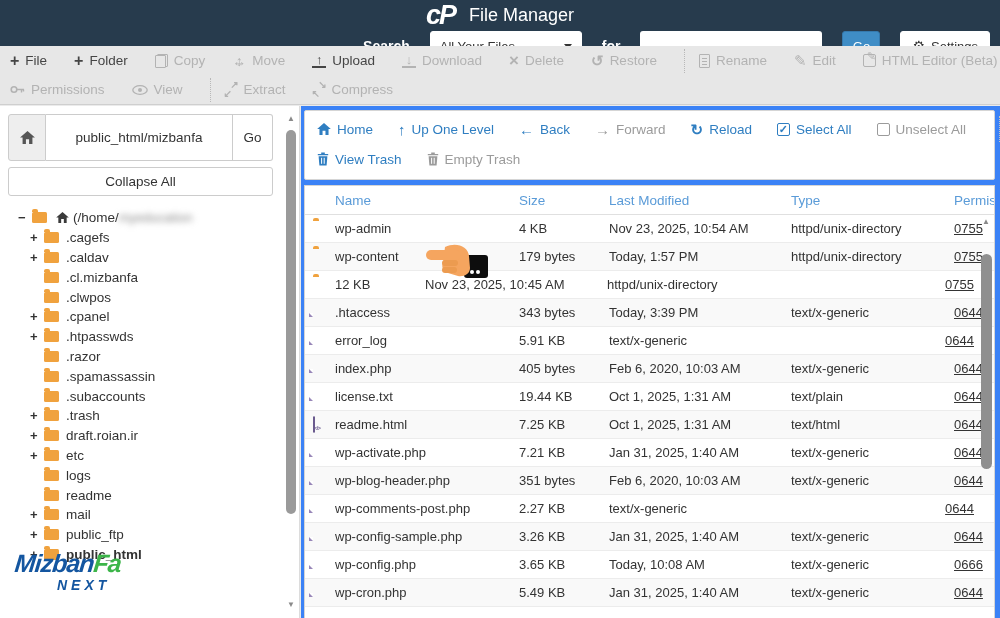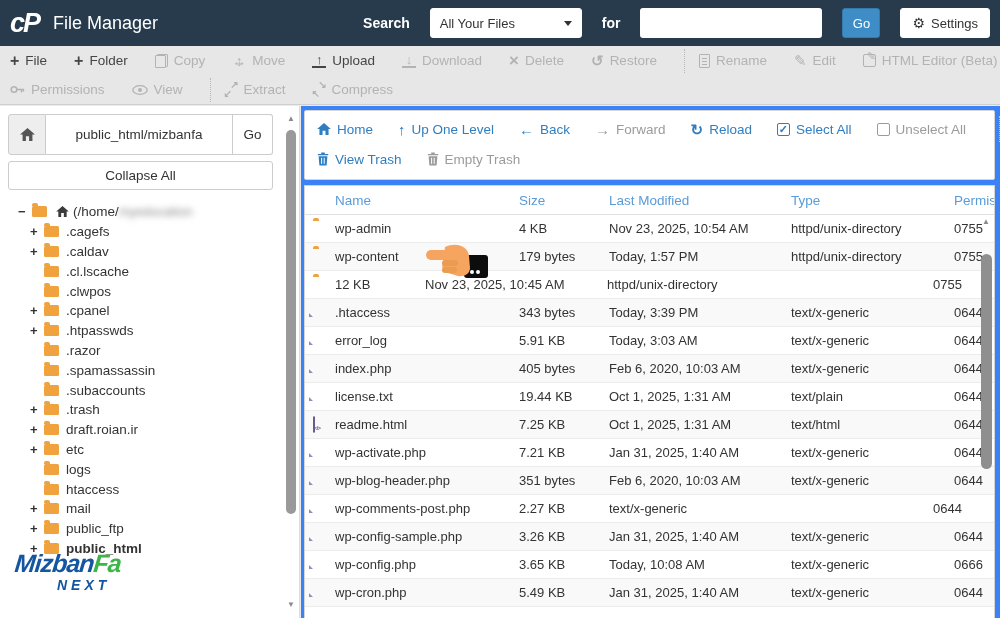--- a/index.html
+++ b/index.html
@@ -1,20 +1,20 @@
 <!DOCTYPE html>
 <html><head>
 <meta charset="utf-8">
 <style>
   * { box-sizing: border-box; margin: 0; padding: 0; }
   html,body { width:1000px; height:618px; overflow:hidden; font-family:"Liberation Sans", sans-serif; background:#ebebeb; }
   body { position:relative; }
 
   
-  .header { position:absolute; top:0; left:0; right:0; height:46px; background:#273b4d; display:flex; align-items:center; padding:0 10px; }
+  .header { position:absolute; top:0; left:0; right:0; height:46px; background:#273b4d; display:flex; align-items:center; padding:0 10px;flex-direction:column; }
   .logo { display:flex; align-items:center; cursor:pointer; }
   .logo-cp { color:#fff; font-weight:800; font-style:italic; font-size:27px; letter-spacing:-2px; padding-right:4px; }
   .logo-title { color:#fff; font-size:18px; margin-left:10px; font-weight:400; }
   .header-right { margin-left:auto; display:flex; align-items:center; gap:20px; }
   .hdr-label { color:#fff; font-size:14px; font-weight:700; }
   .scope-select { width:152px; height:30px; background:#fff; border-radius:3px; display:flex; align-items:center; justify-content:space-between; padding:0 9px; font-size:13px; color:#333; cursor:pointer; border:1px solid #fff; }
   .sel-chev { width:0; height:0; border-left:4px solid transparent; border-right:4px solid transparent; border-top:5px solid #333; }
   .search-input { width:182px; height:30px; border:none; border-radius:3px; padding:0 8px; font-size:13px; font-family:"Liberation Sans",sans-serif; }
   .go-btn { width:38px; height:30px; background:#3f8dc6; color:#fff; border:1px solid #3579ad; border-radius:3px; font-size:13px; cursor:pointer; font-family:"Liberation Sans",sans-serif; }
   .settings-btn { height:30px; background:#fff; color:#333; border:1px solid #fff; border-radius:3px; font-size:13px; padding:0 11px; display:flex; align-items:center; gap:6px; cursor:pointer; font-family:"Liberation Sans",sans-serif; }
@@ -54,21 +54,21 @@
   .ic-compress::before { content:"↘"; position:absolute; top:-3px; right:-1px; font-size:10px; font-weight:700; }
   .ic-compress::after { content:"↖"; position:absolute; bottom:-3px; left:-1px; font-size:10px; font-weight:700; }
   .ic-arrow-up::before { content:"↑"; font-weight:800; font-size:15px; }
   .ic-arrow-left::before { content:"←"; font-weight:800; font-size:15px; }
   .ic-arrow-right::before { content:"→"; font-weight:800; font-size:15px; }
   .ic-reload::before { content:"↻"; font-weight:800; font-size:15px; }
   .chk { width:13px; height:13px; border:1.4px solid currentColor; border-radius:2px; display:inline-flex; align-items:center; justify-content:center; font-size:11px; font-weight:800; }
 
   
   .sidebar { position:absolute; top:106px; left:0; width:300px; bottom:0; background:#fff; border-right:1px solid #dcdcdc; }
-  .path-row { display:flex; height:41px; margin:8px 26px 0 8px; }
+  .path-row { display:flex; height:47px; margin:8px 26px 0 8px; }
   .path-addon { width:38px; background:#eee; border:1px solid #ccc; border-radius:3px 0 0 3px; display:flex; align-items:center; justify-content:center; color:#555; cursor:pointer; }
   .path-input { flex:1; border:1px solid #ccc; border-left:none; font-size:13.5px; color:#333; padding:0 10px; text-align:center; font-family:"Liberation Sans",sans-serif; min-width:0; }
   .path-go { width:40px; background:#fff; border:1px solid #ccc; border-left:none; border-radius:0 3px 3px 0; font-size:13.5px; color:#333; cursor:pointer; font-family:"Liberation Sans",sans-serif; }
   .collapse-btn { display:block; height:29px; margin:6px 26px 0 8px; width:calc(100% - 34px); background:#fff; border:1px solid #ccc; border-radius:3px; font-size:13.5px; color:#333; cursor:pointer; font-family:"Liberation Sans",sans-serif; }
   .tree { margin-top:12px; font-size:13.5px; color:#333; }
   .tree-row { display:flex; align-items:center; height:19.8px; cursor:pointer; white-space:nowrap; }
   .tree-root { padding-left:18px; }
   .tree-child { padding-left:30px; }
   .expander { width:14px; font-weight:700; color:#333; font-size:13px; flex:0 0 14px; }
   .folder { flex:0 0 15px; width:15px; height:11px; background:#f0a23e; border-radius:1.5px; position:relative; margin-right:7px; }
@@ -101,21 +101,21 @@
   .thead { display:flex; align-items:center; height:29px; border-bottom:1px solid #e0e0e0; color:#5a9bd8; font-size:13.5px; overflow:hidden; white-space:nowrap; }
   .thead span { cursor:pointer; }
   .c-icon { flex:0 0 30px; padding-left:8px; }
   .c-name { flex:0 0 184px; }
   .c-size { flex:0 0 90px; }
   .c-mod  { flex:0 0 182px; }
   .c-type { flex:0 0 163px; }
   .c-perm { flex:1; min-width:0; }
   .trow { display:flex; align-items:center; height:28px; border-bottom:1px solid #ececec; font-size:13px; color:#333; cursor:pointer; }
   .tbody .trow:nth-child(even) { background:#f9f9f9; }
-  .trow .c-perm { text-align:right; padding-right:32px; }
+  .trow .c-perm { text-align:right; padding-right:20px;text-decoration:underline; }
   .ficon { width:12px; height:15px; background:#6a5a8e; border-radius:2px; position:relative; }
   .ficon::before { content:""; position:absolute; top:0; right:0; border-style:solid; border-width:0 4px 4px 0; border-color:transparent #fff #9887b8 transparent; }
   .ficon::after { content:""; position:absolute; left:2.5px; right:2.5px; top:5px; height:7px; background:repeating-linear-gradient(to bottom,#fff 0 1.2px, transparent 1.2px 3px); }
   .ficon-html { width:12px; height:15px; background:#fff; border:1.3px solid #6a5a8e; border-radius:2px; position:relative; }
   .ficon-html::after { content:"</>"; position:absolute; left:0; right:0; bottom:1px; text-align:center; font-size:5.5px; font-weight:700; color:#6a5a8e; letter-spacing:-0.5px; }
 
   .vscroll { position:absolute; right:1px; top:31px; bottom:13px; width:13px; }
   .vscroll .down { position:absolute; bottom:0; }
   .v-thumb { position:absolute; top:37px; left:1px; width:11px; height:215px; background:#8f8f8f; border-radius:6px; cursor:pointer; }
   .hscroll { position:absolute; left:2px; right:2px; bottom:1px; height:12px; display:flex; align-items:center; }
@@ -253,21 +253,21 @@
         <span>.cagefs</span>
       </div>
     <div class="tree-row tree-child">
         <span class="expander">+</span>
         <span class="folder"></span>
         <span>.caldav</span>
       </div>
     <div class="tree-row tree-child">
         <span class="expander"></span>
         <span class="folder"></span>
-        <span>.cl.lscache</span>
+        <span>.cl.mizbanfa</span>
       </div>
     <div class="tree-row tree-child">
         <span class="expander"></span>
         <span class="folder"></span>
         <span>.clwpos</span>
       </div>
     <div class="tree-row tree-child">
         <span class="expander">+</span>
         <span class="folder"></span>
         <span>.cpanel</span>
@@ -308,21 +308,21 @@
         <span>etc</span>
       </div>
     <div class="tree-row tree-child">
         <span class="expander"></span>
         <span class="folder"></span>
         <span>logs</span>
       </div>
     <div class="tree-row tree-child">
         <span class="expander"></span>
         <span class="folder"></span>
-        <span>htaccess</span>
+        <span>readme</span>
       </div>
     <div class="tree-row tree-child">
         <span class="expander">+</span>
         <span class="folder"></span>
         <span>mail</span>
       </div>
     <div class="tree-row tree-child">
         <span class="expander">+</span>
         <span class="folder"></span>
         <span>public_ftp</span>
@@ -441,21 +441,20 @@
           <span class="c-name">.htaccess</span>
           <span class="c-size">343 bytes</span>
           <span class="c-mod">Today, 3:39 PM</span>
           <span class="c-type">text/x-generic</span>
           <span class="c-perm">0644</span>
         </div>
       <div class="trow">
           <span class="c-icon"><span class="ficon"></span></span>
           <span class="c-name">error_log</span>
           <span class="c-size">5.91 KB</span>
-          <span class="c-mod">Today, 3:03 AM</span>
           <span class="c-type">text/x-generic</span>
           <span class="c-perm">0644</span>
         </div>
       <div class="trow">
           <span class="c-icon"><span class="ficon"></span></span>
           <span class="c-name">index.php</span>
           <span class="c-size">405 bytes</span>
           <span class="c-mod">Feb 6, 2020, 10:03 AM</span>
           <span class="c-type">text/x-generic</span>
           <span class="c-perm">0644</span>

